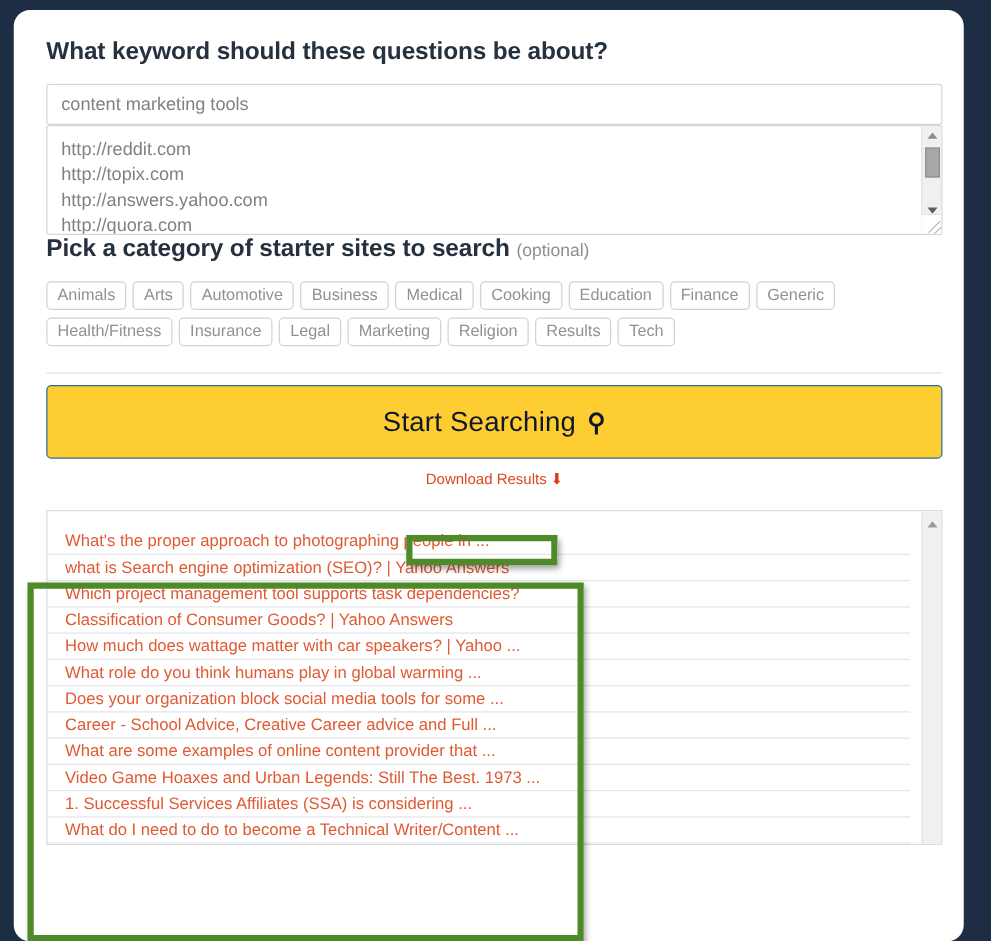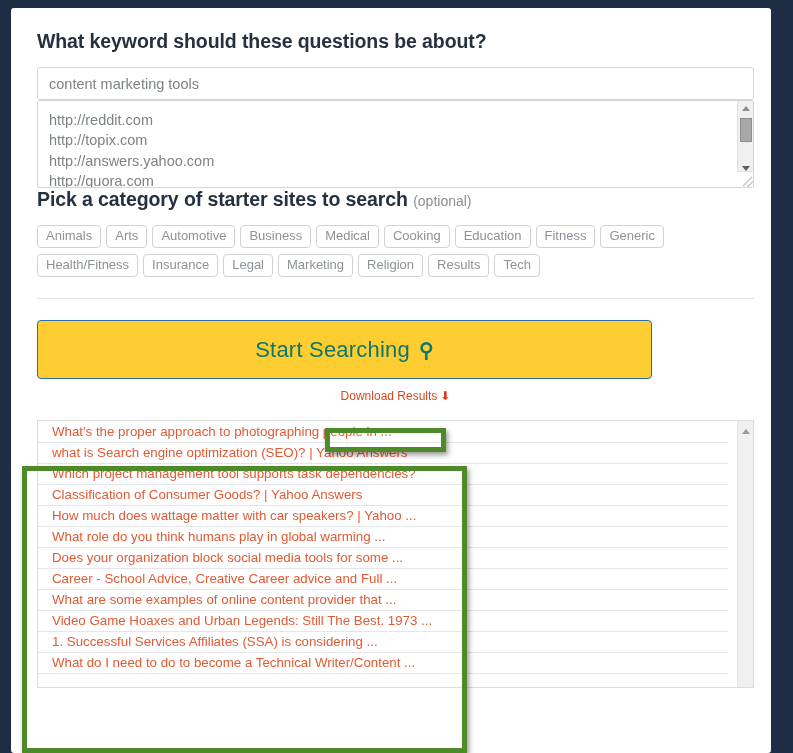--- a/index.html
+++ b/index.html
@@ -15,21 +15,21 @@
     width: 793px; height: 753px;
     background: #1d2d44;
   }
   
   .card {
     position: absolute;
     left: 11px; top: 8px;
     width: 760px;
     min-height: 745px;
     background: #ffffff;
-    border-radius: 3px;
+    border-radius: 13px;
   }
   .card-inner { padding: 22px 26px 0 26px; }
 
   h2.section-title {
     margin: 0 0 14px 0;
     font-size: 19.5px;
     font-weight: bold;
     color: #25313f;
     letter-spacing: -0.1px;
   }
@@ -147,27 +147,27 @@
   hr.divider {
     margin: 21px 0 0 0;
     border: 0;
     border-top: 1px solid #e3e5e7;
     width: 717px;
   }
 
   
   .search-btn {
     display: block;
-    margin-top: 21px;
-    width: 615px;
+    margin-top: 9px;
+    width: 717px;
     height: 59px;
     background: #fdcd32;
     border: 1px solid #2e6da4;
     border-radius: 4px;
-    color: #0f766e;
+    color: #0f172a;
     font-size: 22px;
     font-family: "Liberation Sans", sans-serif;
     cursor: pointer;
     letter-spacing: 0.2px;
   }
   .search-btn .mag { margin-left: 9px; font-size: 20px; font-weight: bold; }
 
   
   .download-row {
     width: 717px;
@@ -192,20 +192,21 @@
     width: 717px;
     height: 268px;
     border: 1px solid #dadcde;
     background: #fff;
     overflow: hidden;
   }
   .results-table {
     border-collapse: collapse;
     width: 690px;
     table-layout: fixed;
+    margin-top: 13px;
   }
   .results-table td {
     height: 21px;
     padding: 2px 0 2px 14px;
     font-size: 13.3px;
     color: #e05a33;
     border-bottom: 1px solid #e4e6e8;
     white-space: nowrap;
     overflow: hidden;
     cursor: pointer;
@@ -276,21 +277,21 @@
       </h2>
 
       <div class="chips">
         <span class="chip">Animals</span>
         <span class="chip">Arts</span>
         <span class="chip">Automotive</span>
         <span class="chip">Business</span>
         <span class="chip">Medical</span>
         <span class="chip">Cooking</span>
         <span class="chip">Education</span>
-        <span class="chip">Fitness</span>
+        <span class="chip">Finance</span>
         <span class="chip">Generic</span>
         <span class="chip">Health/Fitness</span>
         <span class="chip">Insurance</span>
         <span class="chip">Legal</span>
         <span class="chip">Marketing</span>
         <span class="chip">Religion</span>
         <span class="chip">Results</span>
         <span class="chip">Tech</span>
       </div>
 

